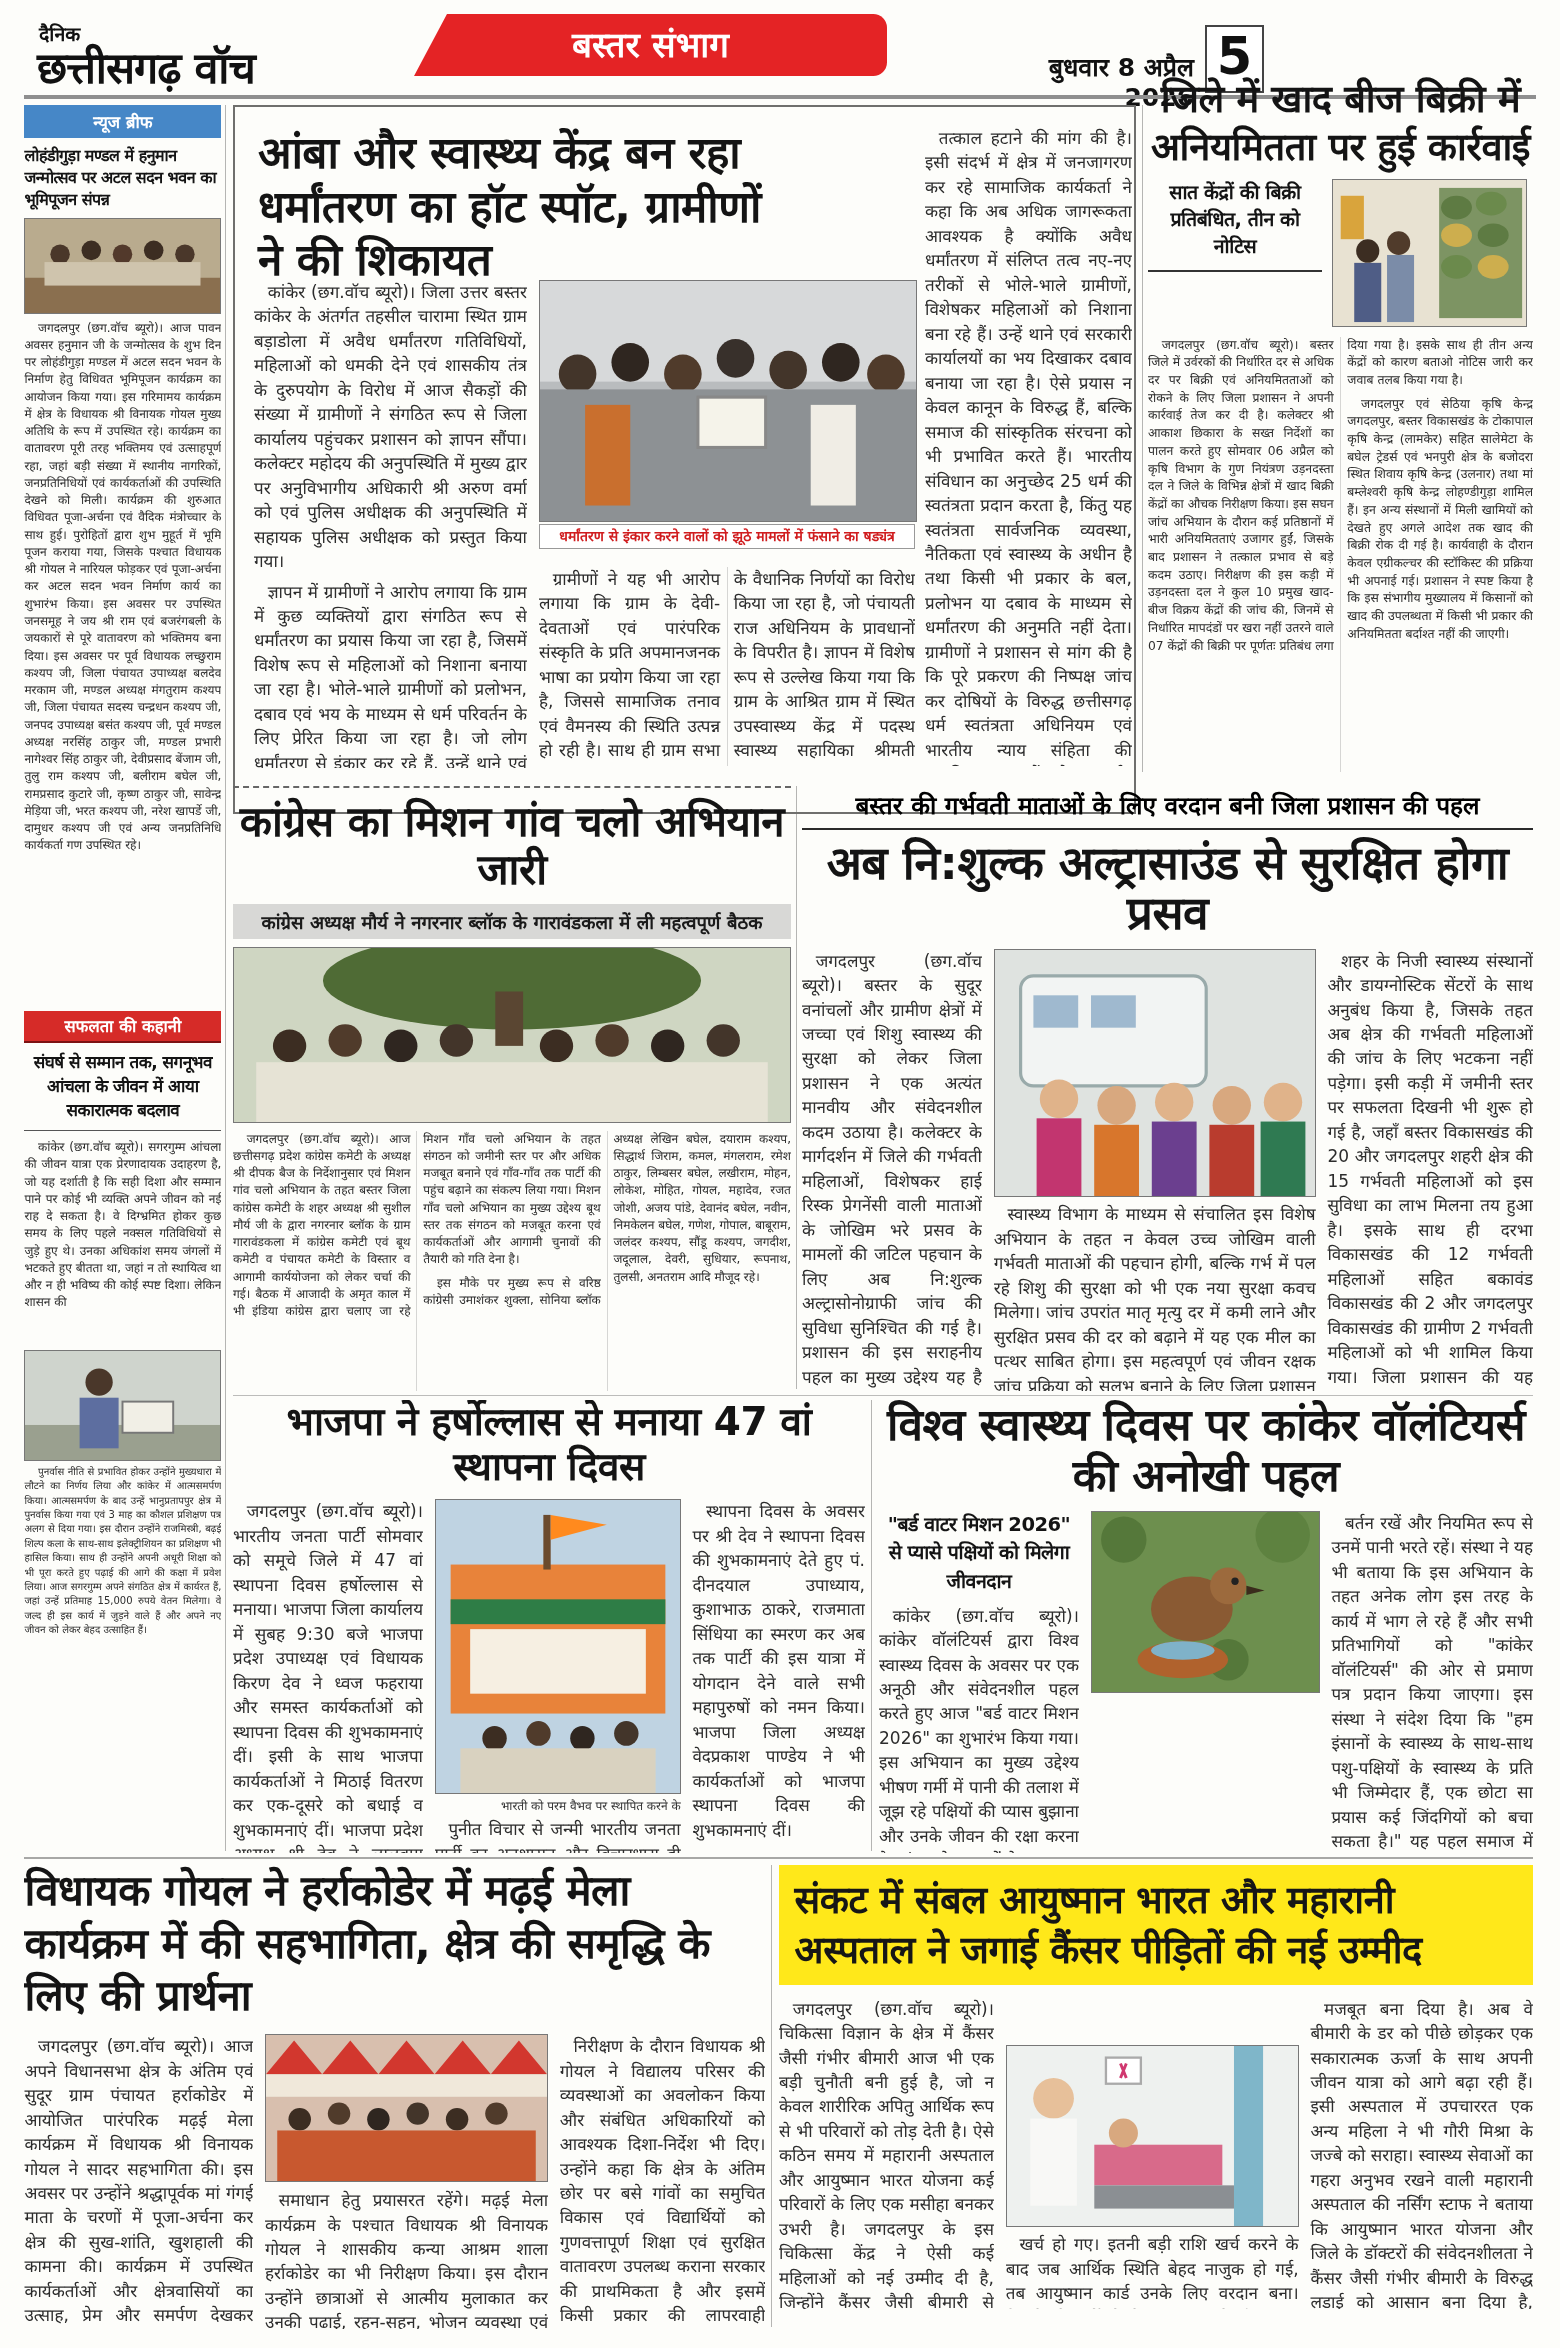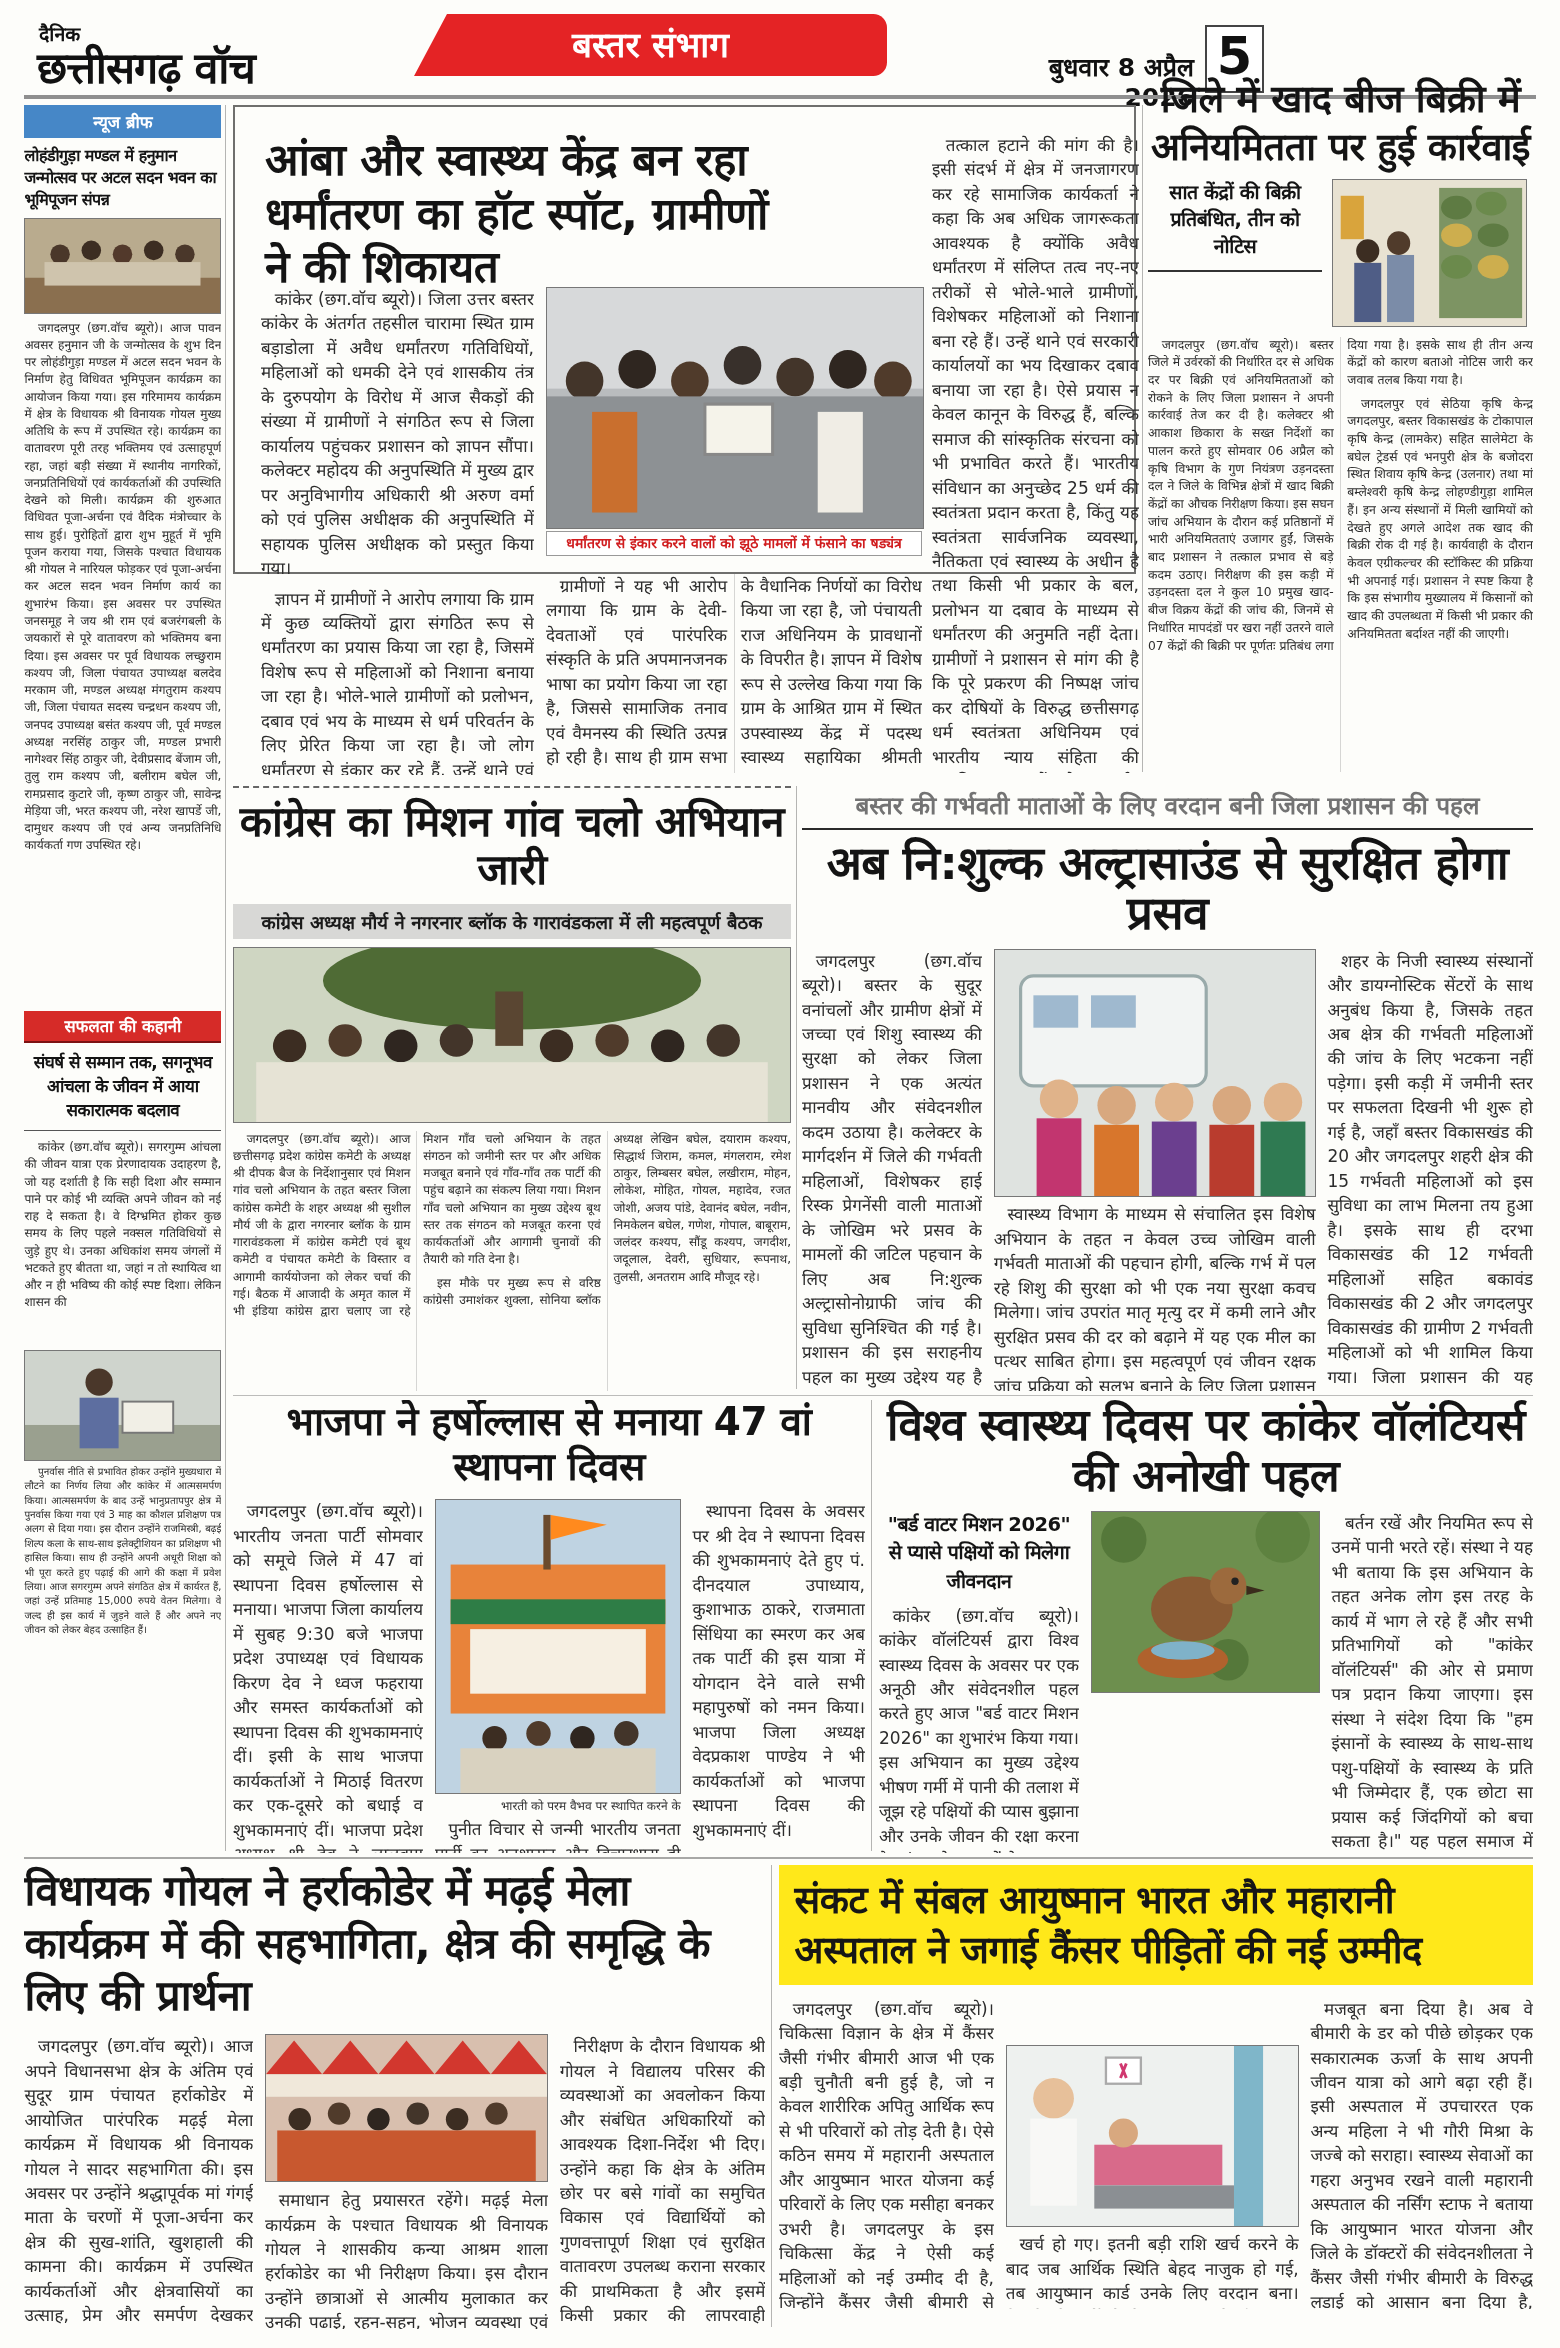--- a/index.html
+++ b/index.html
@@ -21,21 +21,21 @@
   .hl{font-weight:800;color:#141414;letter-spacing:-0.5px;}
   .body-txt{font-size:17px;line-height:1.44;text-align:justify;color:#2c2c2c;overflow:hidden;}
   .body-txt p{margin:0 0 5.9px 0;text-indent:13.7px;}
   .cols2{column-count:2;column-gap:13.7px;column-rule:1px solid #d6d6d4;}
   .cols3{column-count:3;column-gap:12.7px;column-rule:1px solid #d6d6d4;}
   .photo{border:1px solid #777;overflow:hidden;background:#c7c7c3;}
   .photo svg{display:block;width:100%;height:100%;}
   .caption-red{color:#d01d1f;font-weight:700;font-size:14px;text-align:center;
                border:1px solid #999;padding:2.9px 3.9px;line-height:1.25;background:#fff;}
   .caption-sm{font-size:12px;text-align:right;color:#333;padding-top:5px;line-height:1.3;}
-  .kicker{font-size:24.4px;font-weight:800;text-align:center;color:#737373;
+  .kicker{font-size:24.4px;font-weight:800;text-align:center;color:#000000;
           border-bottom:2.9px solid #2a2a2a;padding:2px 0 6.8px;}
   .graybar{background:#d8d8d6;font-size:18.5px;font-weight:800;text-align:center;
            color:#1a1a1a;padding:4.9px 3.9px;}
   .bluebar{background:#4687c7;color:#fff;font-size:16.6px;font-weight:800;text-align:center;
            padding:4.9px 0;}
   .redbar{background:#d62b28;color:#fff;font-size:16.6px;font-weight:800;text-align:center;
           padding:3.9px 0;border-bottom:2px solid #7c1212;}
   .yellowhead{background:#ffe81a;padding:9.8px 15.6px;font-size:38px;line-height:1.32;
               font-weight:800;color:#161616;letter-spacing:-0.5px;}
   .grid3{display:grid;gap:11.7px;}
@@ -92,21 +92,21 @@
         <circle cx="38" cy="16" r="7" fill="#4a372a"></circle>
           <rect x="28" y="24" width="20" height="26" fill="#5d6ea0"></rect>
         <rect x="50" y="26" width="26" height="16" fill="#f1efe6" stroke="#777" stroke-width="1"></rect>
       </svg>
     </div>
     <div class="body-txt" style="font-size:10px;height:527px;">
       <p>पुनर्वास नीति से प्रभावित होकर उन्होंने मुख्यधारा में लौटने का निर्णय लिया और कांकेर में आत्मसमर्पण किया। आत्मसमर्पण के बाद उन्हें भानुप्रतापपुर क्षेत्र में पुनर्वास किया गया एवं 3 माह का कौशल प्रशिक्षण पत्र अलग से दिया गया। इस दौरान उन्होंने राजमिस्त्री, बढ़ई शिल्प कला के साथ-साथ इलेक्ट्रीशियन का प्रशिक्षण भी हासिल किया। साथ ही उन्होंने अपनी अधूरी शिक्षा को भी पूरा करते हुए पढ़ाई की आगे की कक्षा में प्रवेश लिया। आज सगरगुम्म अपने संगठित क्षेत्र में कार्यरत हैं, जहां उन्हें प्रतिमाह 15,000 रुपये वेतन मिलेगा। वे जल्द ही इस कार्य में जुड़ने वाले हैं और अपने नए जीवन को लेकर बेहद उत्साहित हैं।</p>
     </div>
   </div>
 
-  <div class="abs" style="left:233px;top:105px;width:903px;height:469px;border:2px solid #6f6f6d;box-sizing:border-box;padding:26px;">
+  <div class="abs" style="left:233px;top:105px;width:903px;height:709px;border:2px solid #6f6f6d;box-sizing:border-box;padding:19px;">
     <div style="position:relative;width:100%;height:100%;">
       <div class="abs hl" style="left:3.9px;top:0;width:532px;font-size:44px;line-height:1.22;">आंबा और स्वास्थ्य केंद्र बन रहा धर्मांतरण का हॉट स्पॉट, ग्रामीणों ने की शिकायत</div>
       <div class="abs body-txt" style="left:671px;top:0;width:207px;height:640px;">
         <p>तत्काल हटाने की मांग की है। इसी संदर्भ में क्षेत्र में जनजागरण कर रहे सामाजिक कार्यकर्ता ने कहा कि अब अधिक जागरूकता आवश्यक है क्योंकि अवैध धर्मांतरण में संलिप्त तत्व नए-नए तरीकों से भोले-भाले ग्रामीणों, विशेषकर महिलाओं को निशाना बना रहे हैं। उन्हें थाने एवं सरकारी कार्यालयों का भय दिखाकर दबाव बनाया जा रहा है। ऐसे प्रयास न केवल कानून के विरुद्ध हैं, बल्कि समाज की सांस्कृतिक संरचना को भी प्रभावित करते हैं। भारतीय संविधान का अनुच्छेद 25 धर्म की स्वतंत्रता प्रदान करता है, किंतु यह स्वतंत्रता सार्वजनिक व्यवस्था, नैतिकता एवं स्वास्थ्य के अधीन है तथा किसी भी प्रकार के बल, प्रलोभन या दबाव के माध्यम से धर्मांतरण की अनुमति नहीं देता। ग्रामीणों ने प्रशासन से मांग की है कि पूरे प्रकरण की निष्पक्ष जांच कर दोषियों के विरुद्ध छत्तीसगढ़ धर्म स्वतंत्रता अधिनियम एवं भारतीय न्याय संहिता की प्रासंगिक धाराओं के अंतर्गत कठोर कार्यवाही की जाए।</p>
       </div>
       <div class="abs photo" style="left:285px;top:154px;width:376px;height:240px;">
         <svg viewBox="0 0 100 62" preserveAspectRatio="none">
           <rect width="100" height="62" fill="#b9bcbe"></rect>
             <rect width="100" height="26" fill="#d7d9da"></rect>
           <circle cx="10" cy="24" r="5" fill="#43352a"></circle>

